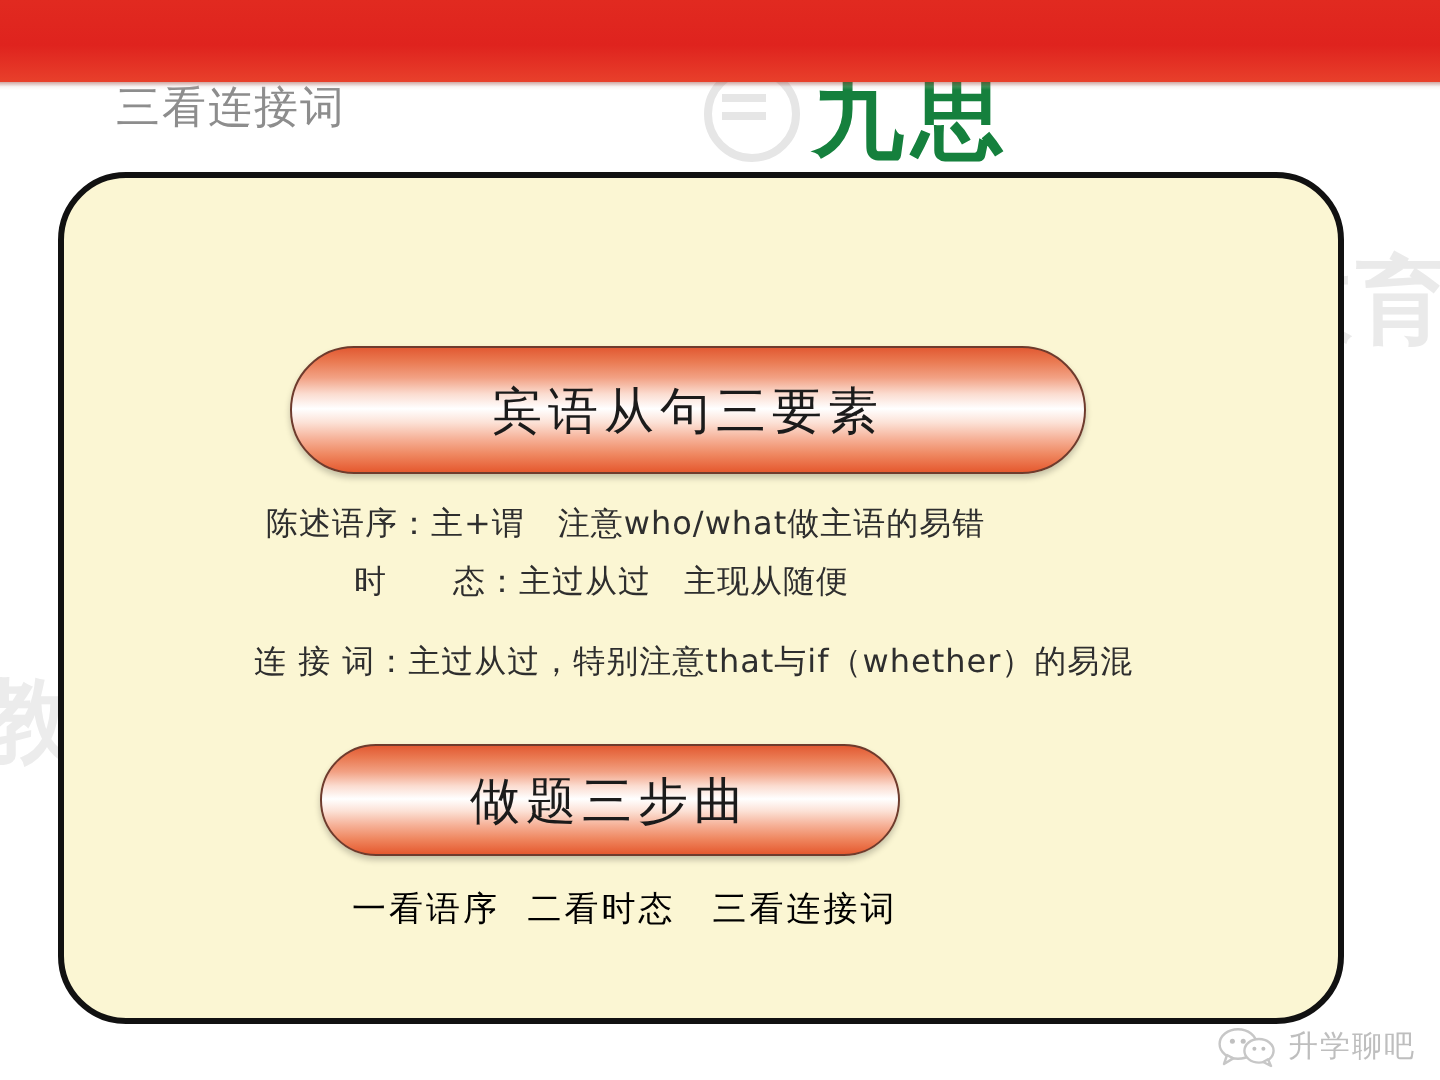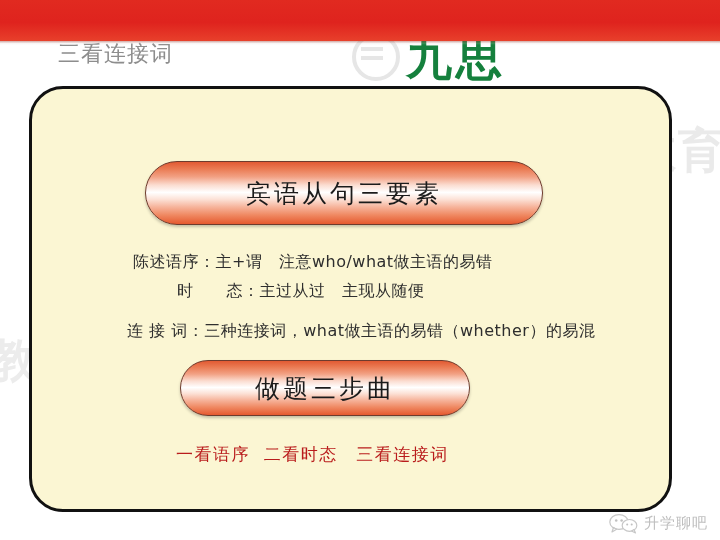--- a/index.html
+++ b/index.html
@@ -150,36 +150,37 @@
         #e25a33 0%,
         #ea7a52 11%,
         #f2a184 24%,
         #fbdcd0 37%,
         #ffffff 49%,
         #fce2d7 60%,
         #f6b299 73%,
         #ef8760 86%,
         #e5592f 100%);
     box-shadow: 0 2px 3px rgba(0,0,0,0.22);
+    margin-top: 12px;
   }
   .pill-label {
     font-family: "DejaVu Serif", "Liberation Serif", serif;
     font-size: 25px;
     color: #1b1b1b;
     letter-spacing: 3px;
     white-space: nowrap;
   }
   #pill-topic {
     left: 113px;
     top: 72px;
     width: 396px;
     height: 62px;
   }
   #pill-steps {
-    left: 148px;
+    left: 128px;
     top: 271px;
     width: 288px;
     height: 54px;
     text-align: center;
   }
 
   
   .body-line {
     position: absolute;
     font-family: "DejaVu Sans", sans-serif;
@@ -189,21 +190,21 @@
     letter-spacing: 0.5px;
   }
   #line-1 { left: 101px; top: 163px; }
   #line-2 { left: 101px; top: 192px; margin-left: 44px; }
   #line-3 { left: 95px;  top: 232px; }
   #line-footer {
     left: 144px;
     top: 354px;
     font-family: "DejaVu Sans", sans-serif;
     font-size: 17px;
-    color: #b91c1c;
+    color: #000000;
     letter-spacing: 1.5px;
     white-space: pre;
     position: absolute;
   }
 
   
   #wechat-badge {
     position: absolute;
     right: 12px;
     bottom: 6px;
@@ -255,21 +256,21 @@
 <div id="watermark-left" class="watermark">教育</div>
 
 <div id="content-panel">
 
   <div id="pill-topic" class="pill">
     <span class="pill-label">宾语从句三要素</span>
   </div>
 
   <div id="line-1" class="body-line">陈述语序：主+谓　注意who/what做主语的易错</div>
   <div id="line-2" class="body-line">时　　态：主过从过　主现从随便</div>
-  <div id="line-3" class="body-line">连 接 词：三种连接词，what做主语的易错（whether）的易混</div>
+  <div id="line-3" class="body-line">连 接 词：主过从过，特别注意that与if（whether）的易混</div>
 
   <div id="pill-steps" class="pill">
     <span class="pill-label">做题三步曲</span>
   </div>
 
   <div id="line-footer">一看语序  二看时态　三看连接词</div>
 </div>
 
 <div id="wechat-badge">
   <span>

